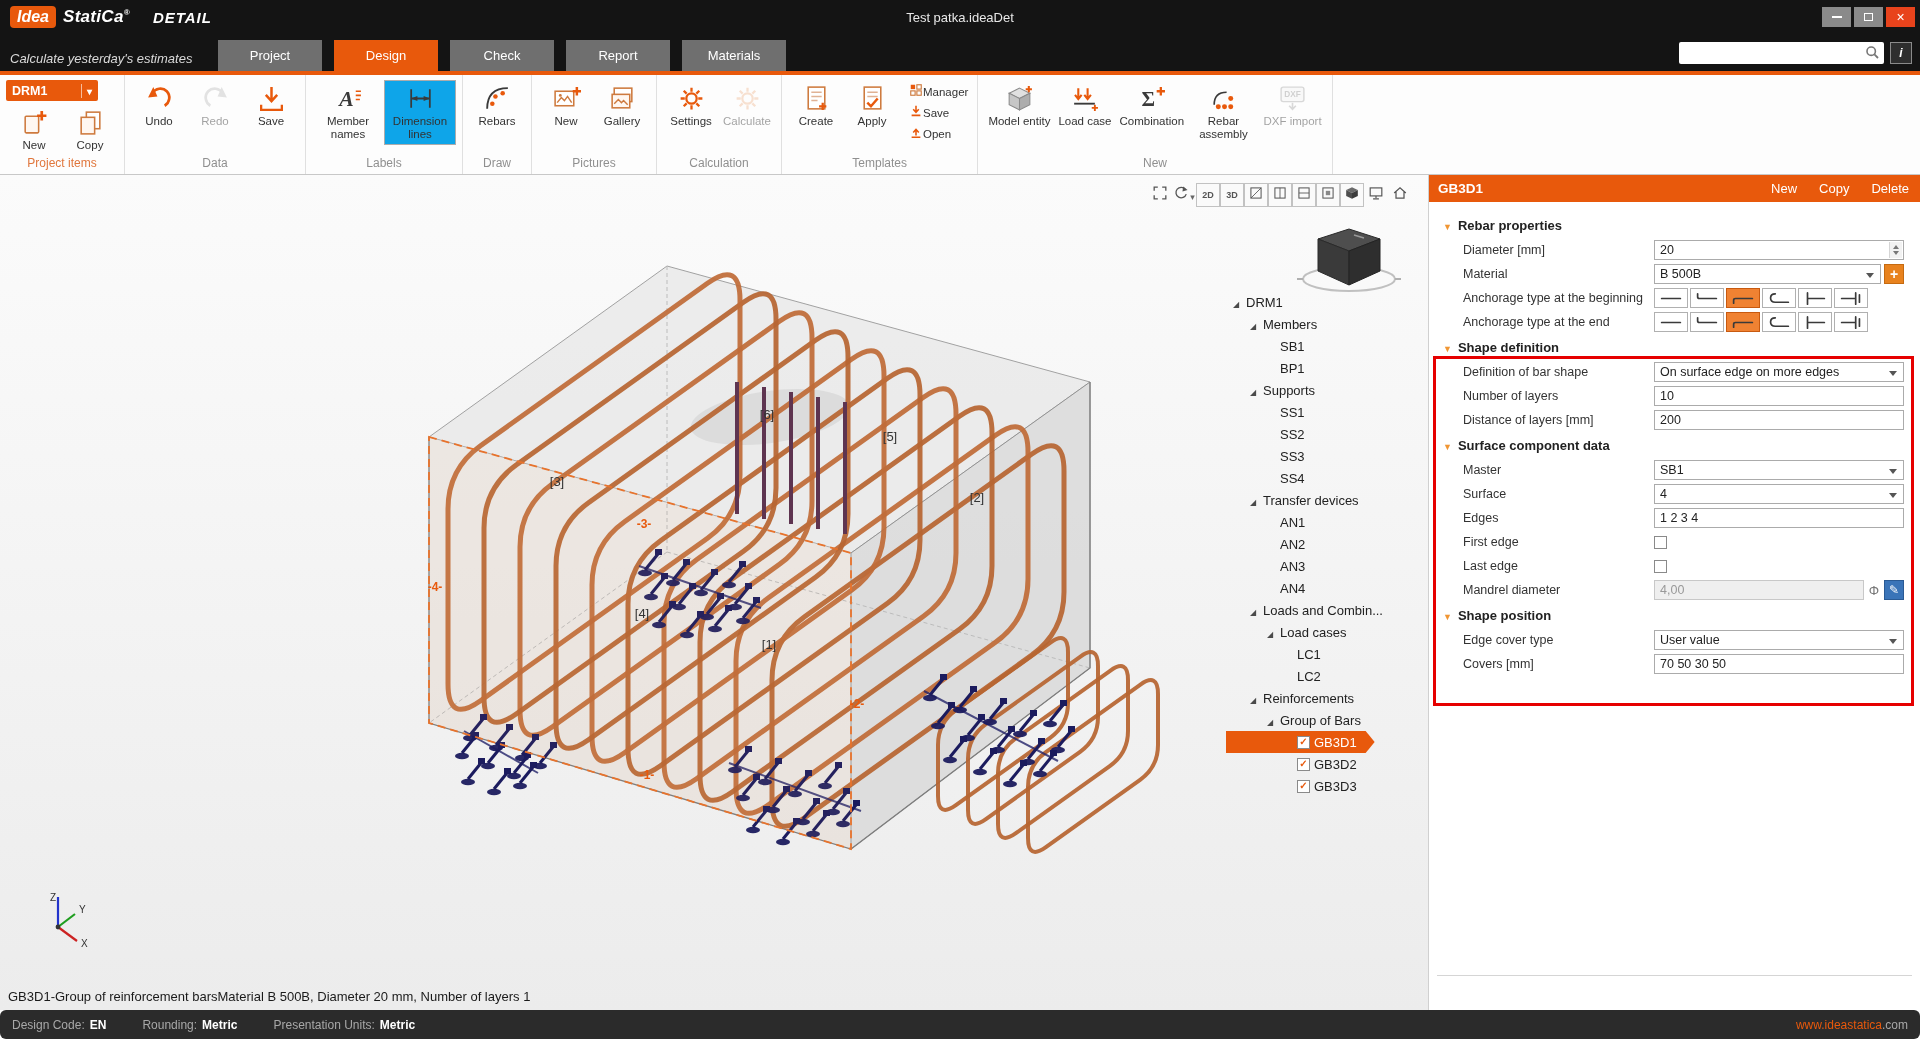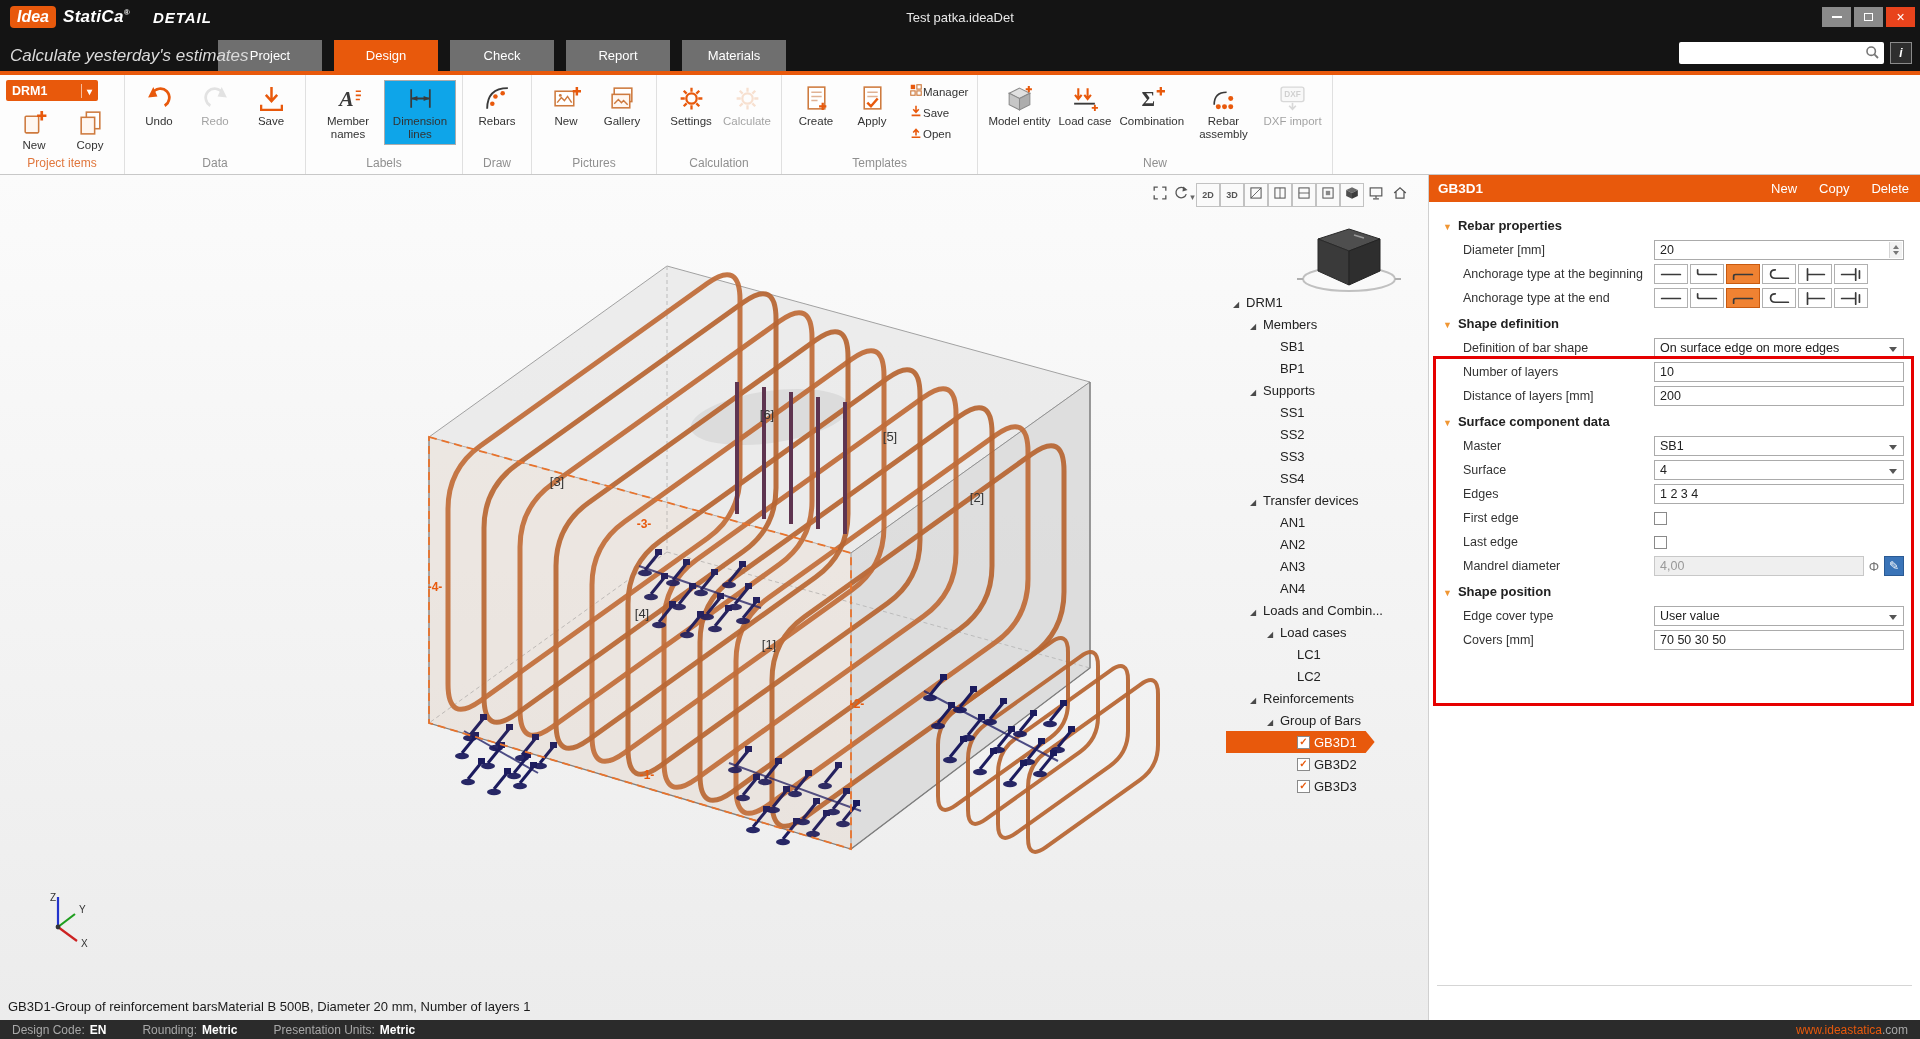--- a/index.html
+++ b/index.html
@@ -15,21 +15,21 @@
   .app-name { font-weight:bold; font-style:italic; font-size:15px; margin-left:16px; letter-spacing:1px; }
   .doc-title { position:absolute; left:0; right:0; text-align:center; font-size:13px; color:#E8E8E8; }
   .win-controls { margin-left:auto; display:flex; gap:3px; padding-right:5px; position:relative; z-index:2; }
   .win-btn { width:29px; height:20px; display:flex; align-items:center; justify-content:center; background:#8A8A8A; color:#fff; }
   .win-btn.close { background:#E8431C; font-size:14px; }
   .glyph-min { display:block; width:10px; border-top:2px solid #fff; }
   .glyph-max { display:block; width:9px; height:8px; border:1.5px solid #fff; }
 
   
   .tabrow { height:37px; background:#141414; display:flex; align-items:flex-end; position:relative; flex:0 0 auto; }
-  .tagline { position:absolute; left:10px; bottom:5px; color:#DADADA; font-style:italic; font-size:17px; }
+  .tagline { position:absolute; left:10px; bottom:5px; color:#DADADA; font-style:italic; font-size:13px; }
   .tabs { display:flex; gap:12px; margin-left:218px; }
   .tab { min-width:104px; height:31px; line-height:31px; text-align:center; background:#6F6F6F; color:#fff; font-size:13px; padding:0 14px; }
   .tab.active { background:#E8590C; }
   .search-wrap { margin-left:auto; display:flex; align-items:center; gap:6px; padding-right:8px; margin-bottom:7px; }
   .search-box { width:205px; height:22px; background:#fff; border-radius:2px; position:relative; display:flex; align-items:center; }
   .search-box input { border:none; outline:none; width:180px; height:18px; margin-left:5px; font-size:12px; font-family:inherit; }
   .search-icon { position:absolute; right:4px; top:3px; }
   .info-btn { width:22px; height:22px; background:#2E2E2E; border:1px solid #8A8A8A; color:#fff; font-size:12px; font-weight:bold; display:flex; align-items:center; justify-content:center; font-style:italic; }
   .accent-strip { height:4px; background:#E8590C; flex:0 0 auto; }
 
@@ -105,21 +105,21 @@
   .anch-btn svg { width:24px; height:15px; }
   .anch-btn.sel { background:#F08232; border-color:#C85A10; }
   .cbox { width:13px; height:13px; border:1px solid #8A8A8A; background:#fff; }
   .phi { color:#777; font-size:13px; padding:0 2px; flex:0 0 auto; }
   .pencil-btn { width:20px; height:20px; background:#3A74B8; border:1px solid #2A5A94; color:#fff; display:flex; align-items:center; justify-content:center; flex:0 0 auto; }
   .pencil-btn::before { content:"✎"; font-size:12px; }
   .red-box { position:absolute; left:4px; right:6px; top:154px; height:350px; border:3px solid #E60000; pointer-events:none; }
   .panel-line { position:absolute; left:8px; right:8px; bottom:34px; border-top:1px solid #D5D5D5; }
 
   
-  .statusbar { height:19px; background:#2B2B2B; display:flex; align-items:center; gap:36px; padding:0 12px; flex:0 0 auto; }
+  .statusbar { height:29px; background:#2B2B2B; display:flex; align-items:center; gap:36px; padding:0 12px; flex:0 0 auto;border-radius:6px; }
   .sb-item { display:flex; gap:5px; font-size:12px; }
   .sb-label { color:#A8A8A8; }
   .sb-value { color:#fff; font-weight:bold; }
   .sb-site { margin-left:auto; font-size:12px; }
   .site-main { color:#E8590C; }
   .site-tld { color:#A8A8A8; }
 </style>
 </head>
 <body>
 
@@ -830,20 +830,29 @@
               <div class="tinput">
                 <span>20</span>
                 <span class="spin">
                   <i class="up"></i>
                   <i class="dn"></i>
                 </span>
               </div>
             </div>
         </div>
         <div class="prow">
+          <span class="plabel">Material</span>
+          <div class="pctrl">
+            <div class="tselect">
+                <span>B 500B</span>
+              </div>
+            <span class="plus-btn">+</span>
+          </div>
+        </div>
+        <div class="prow">
           <span class="plabel">Anchorage type at the beginning</span>
           <div class="anch-strip">
               <div class="anch-btn">
                 <svg viewBox="0 0 24 16">
                   <path d="M2 8 H22" fill="none" stroke="#3A3A3A" stroke-width="1.8" stroke-linecap="round"></path>
                 </svg>
               </div>
               <div class="anch-btn">
                 <svg viewBox="0 0 24 16">
                   <path d="M2 3 V6 Q2 8 4 8 H22" fill="none" stroke="#3A3A3A" stroke-width="1.8" stroke-linecap="round"></path>

